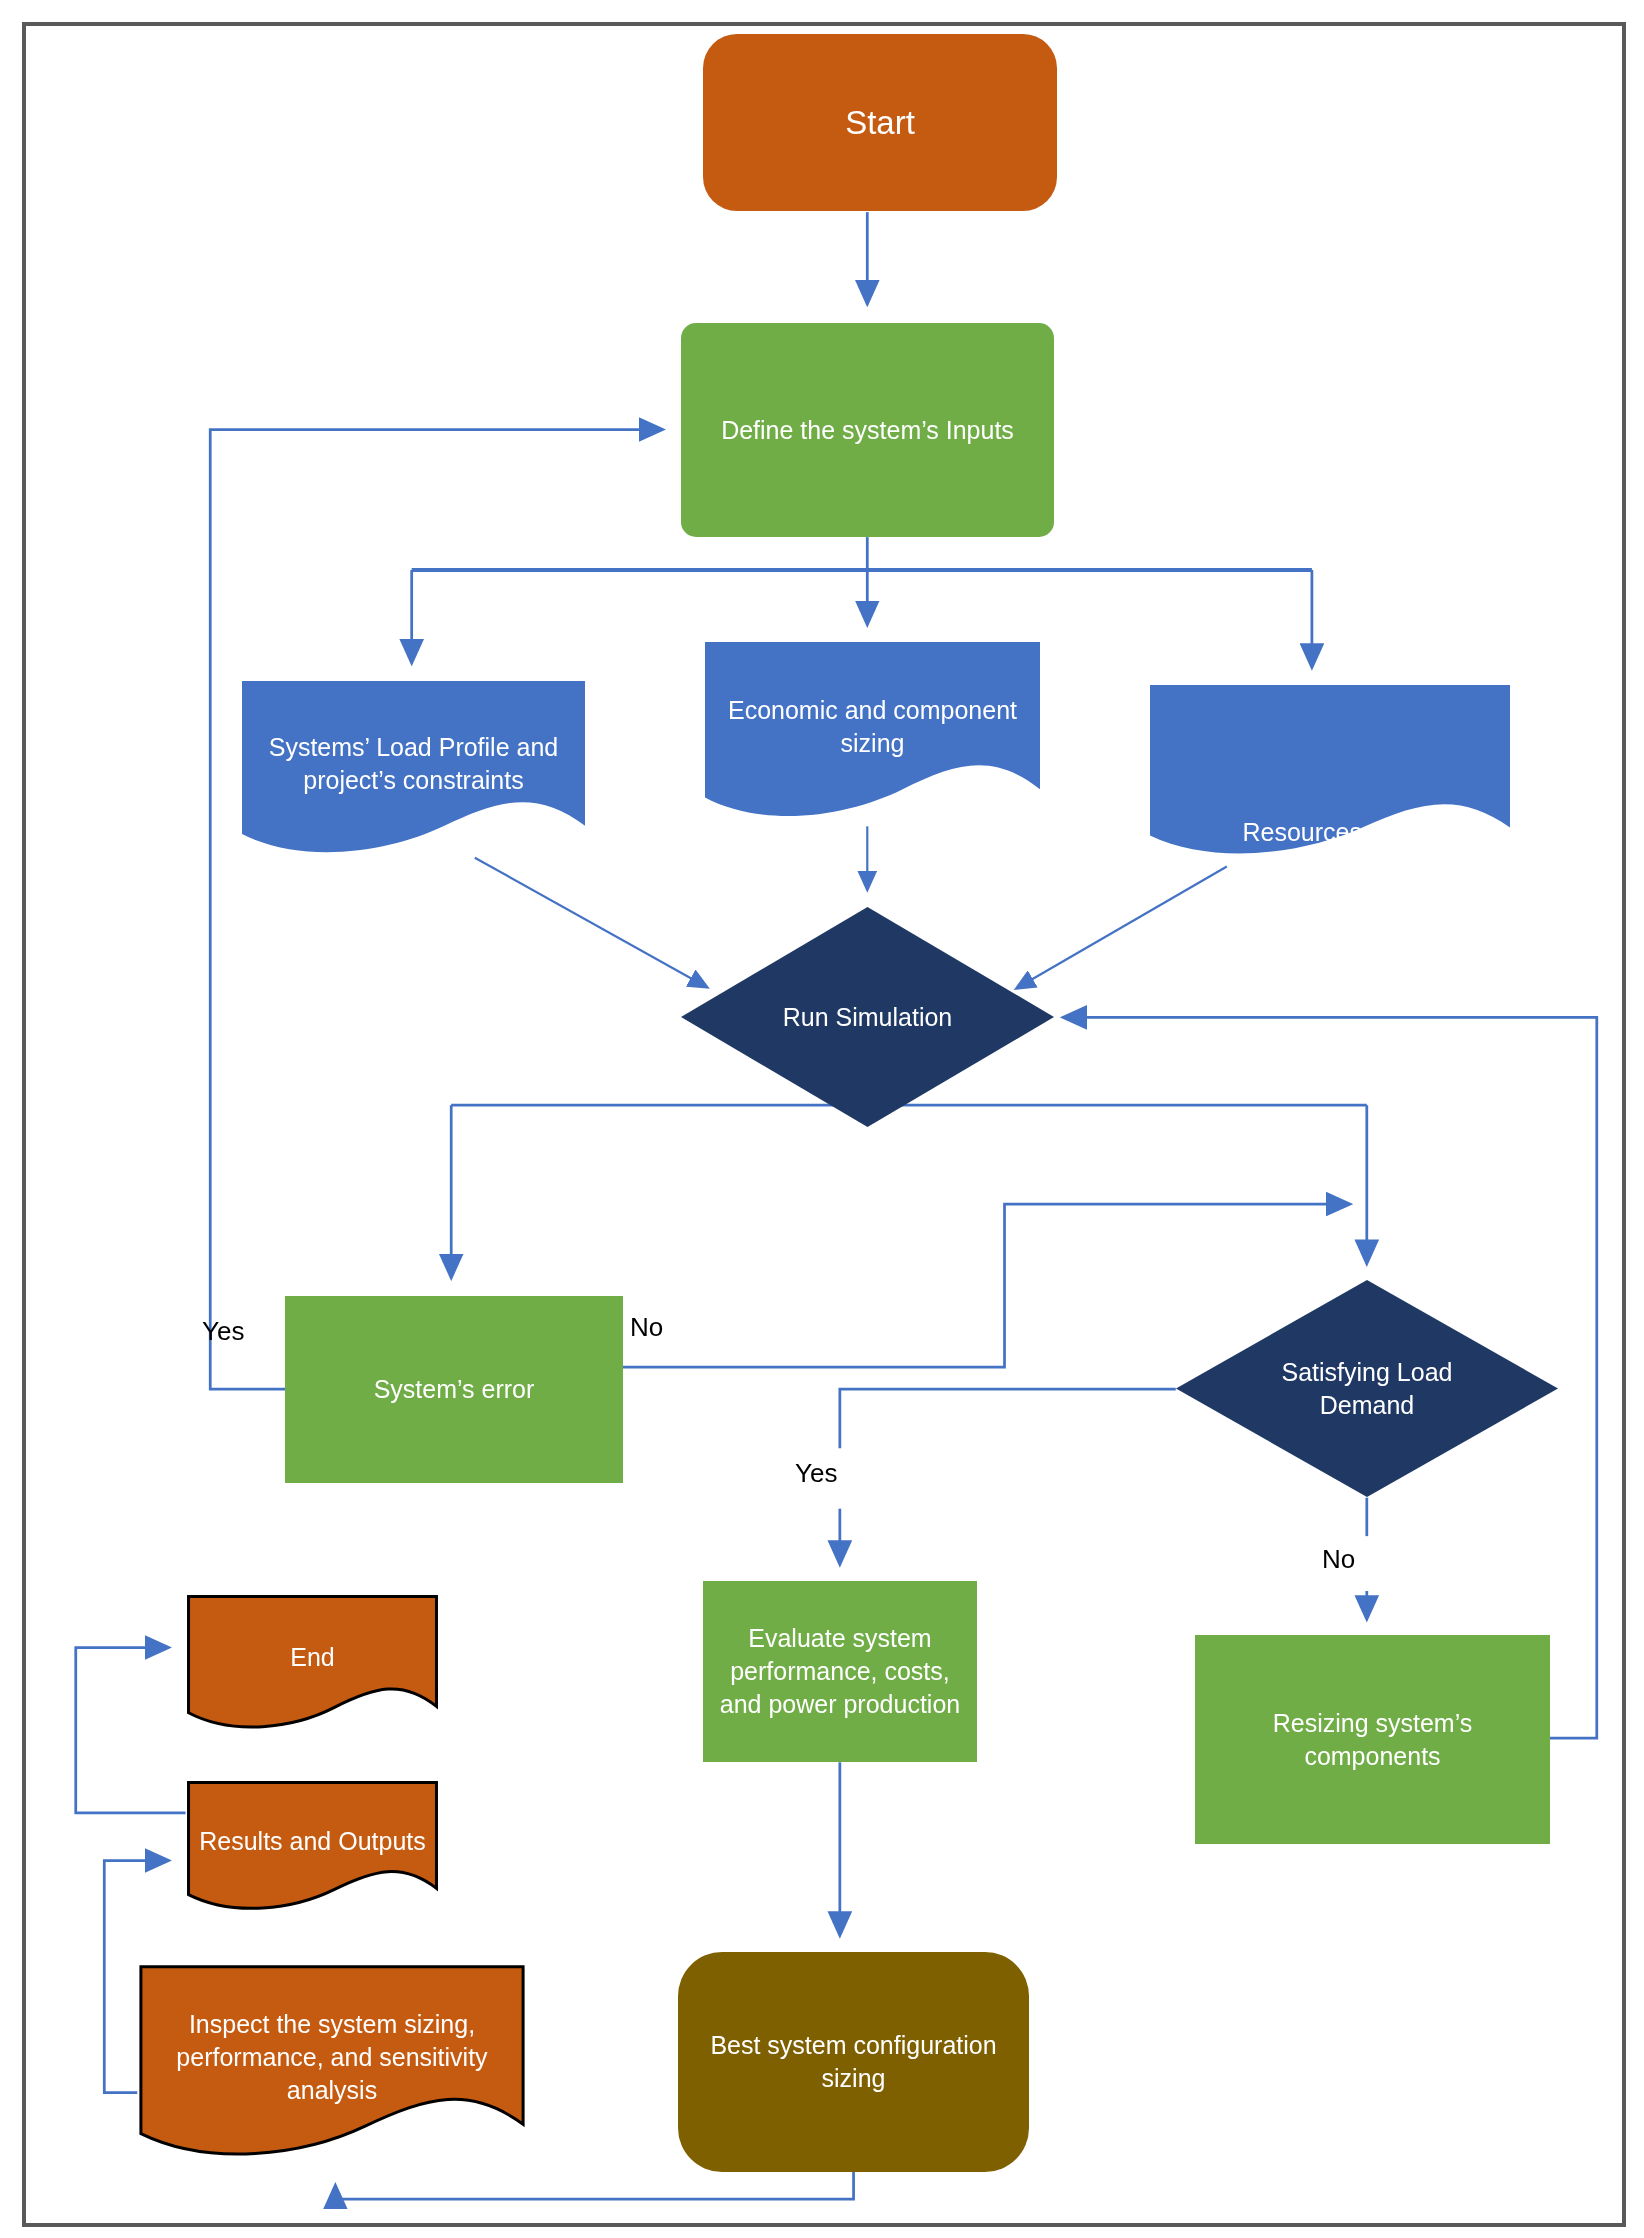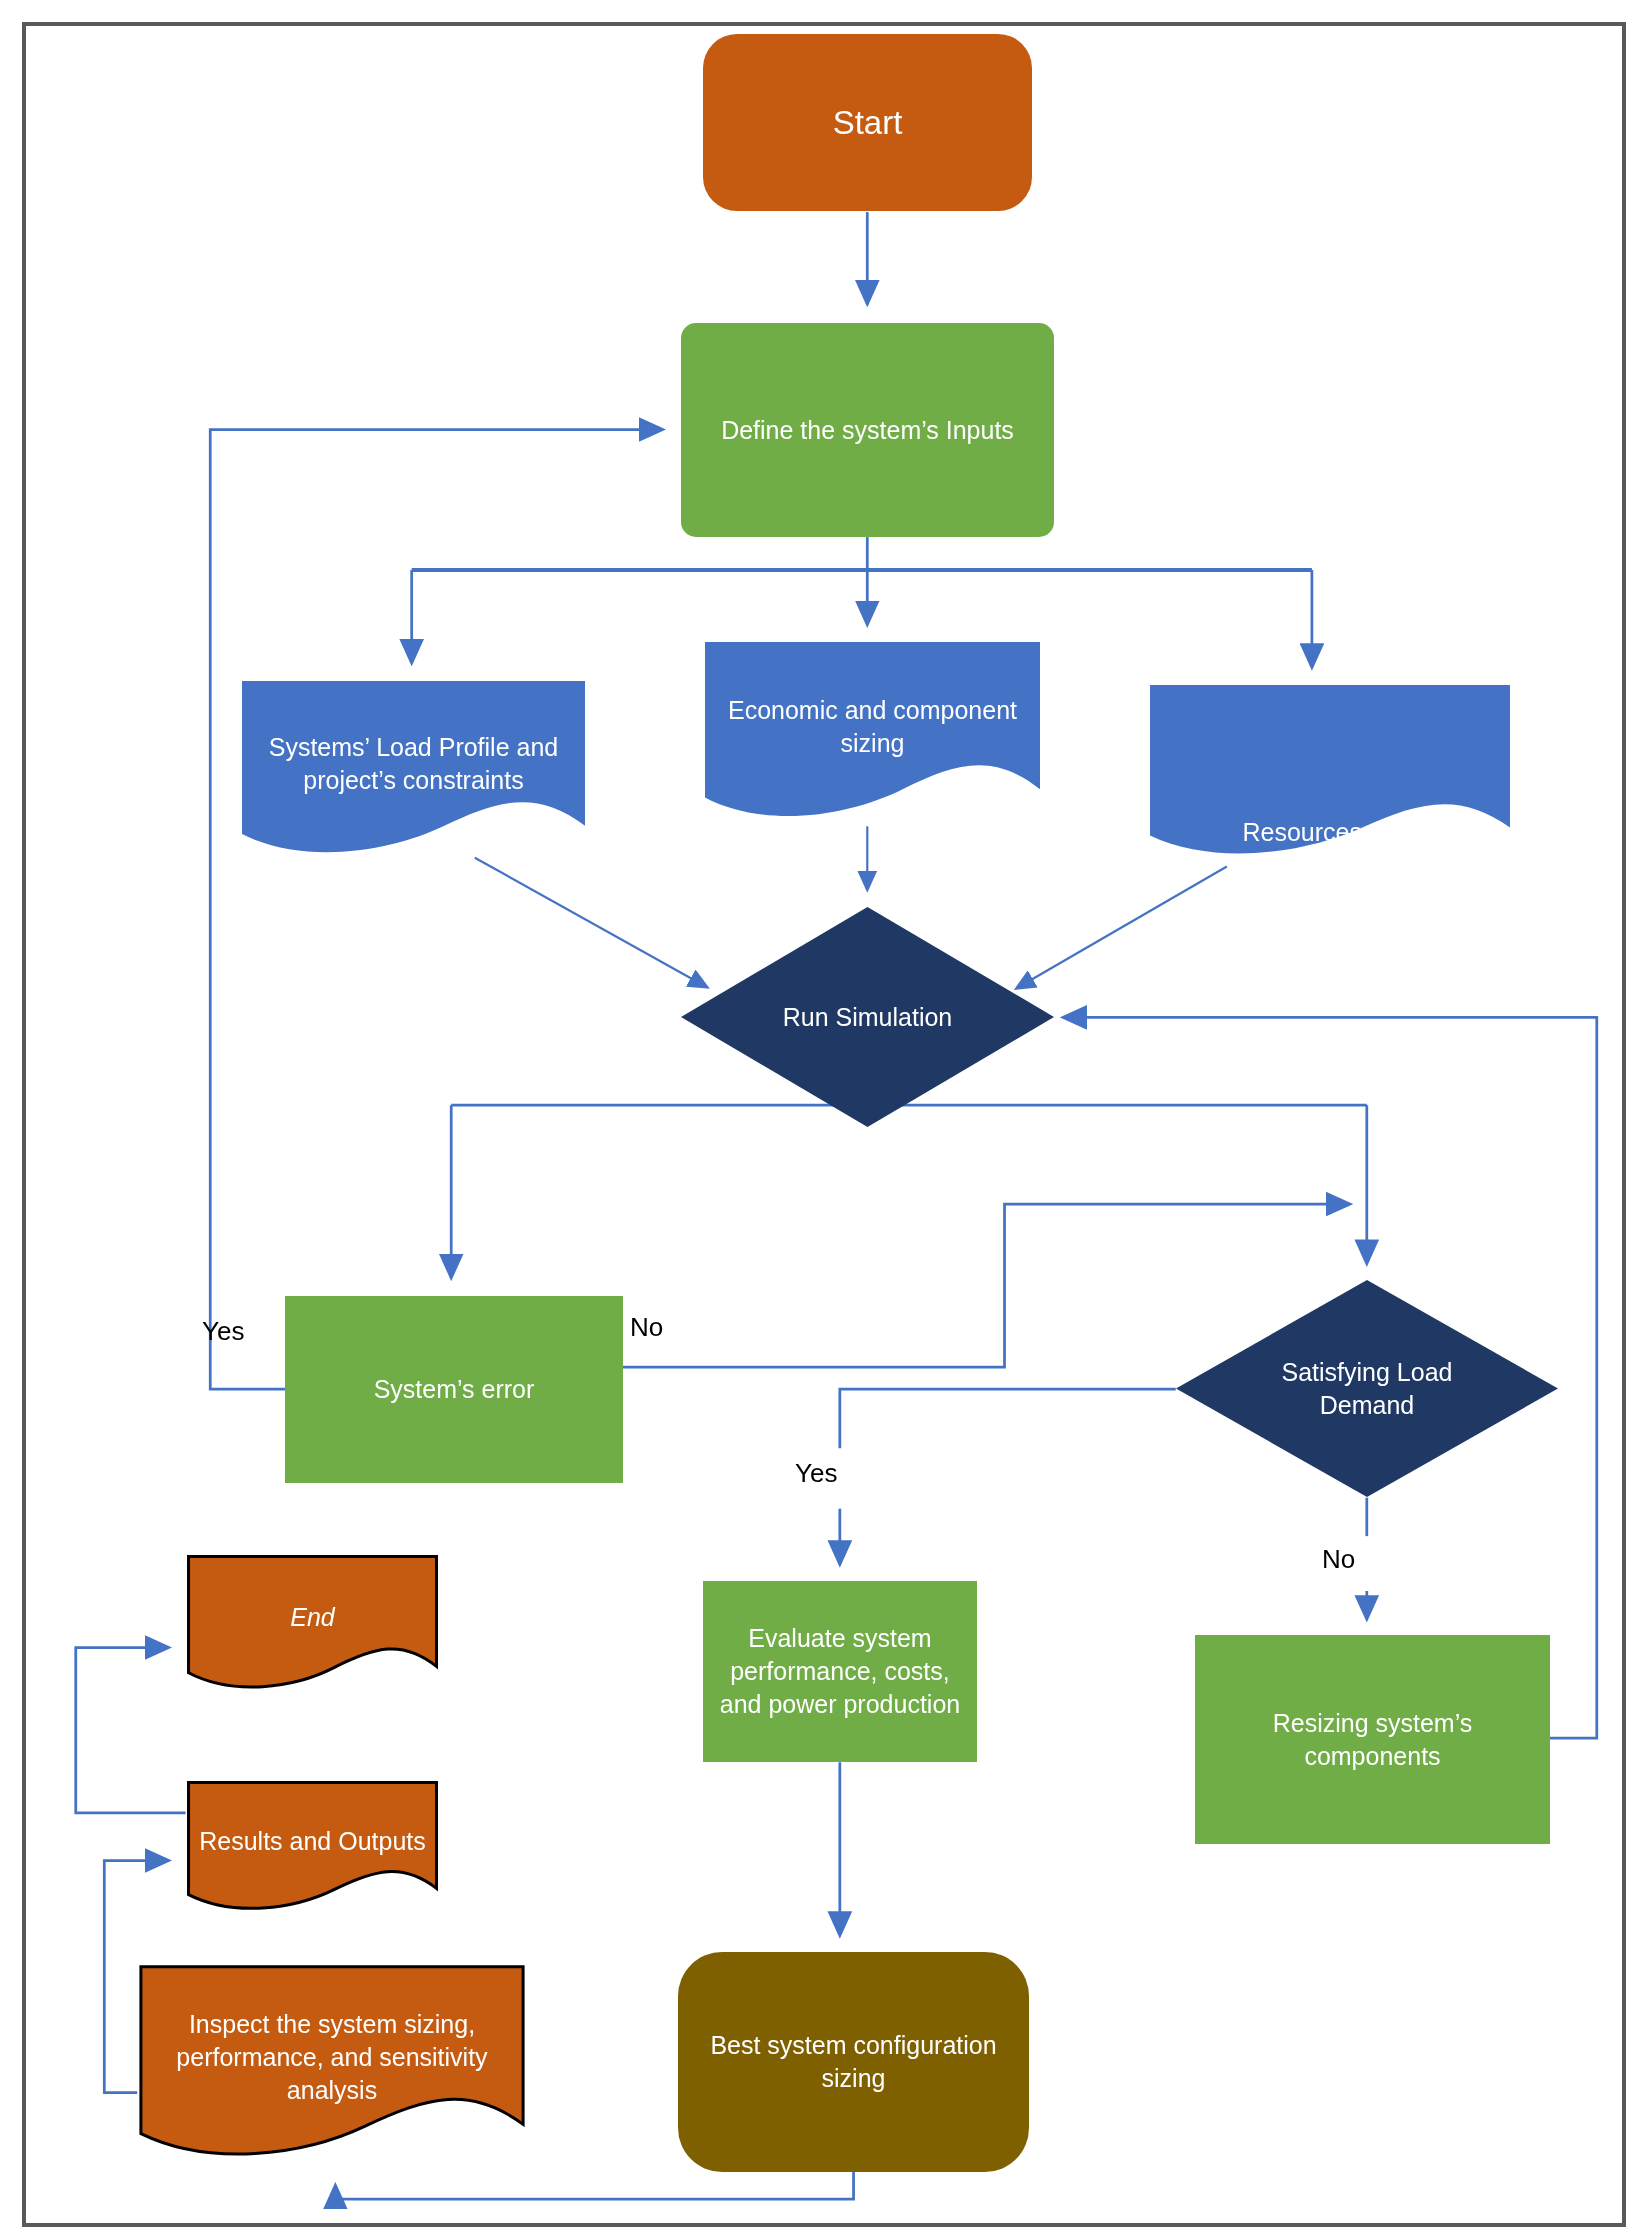--- a/index.html
+++ b/index.html
@@ -13,41 +13,41 @@
     position:absolute;left:22px;top:22px;width:1596px;height:2197px;
     border:4.4px solid #595959;background:transparent;
   }
   .wires{position:absolute;left:0;top:0;width:1644px;height:2239px;z-index:1;}
   .node{
     position:absolute;z-index:2;display:flex;align-items:center;justify-content:center;
     text-align:center;color:#ffffff;font-size:25px;line-height:1.32;
   }
   .node .lbl{width:92%;}
   .terminator{border-radius:34px;}
-  .start{left:703px;top:34px;width:329px;height:177px;background:#C55A11;font-size:33px;}
+  .start{left:703px;top:34px;width:354px;height:177px;background:#C55A11;font-size:33px;}
   .define{left:681px;top:323px;width:373px;height:214px;background:#70AD47;border-radius:15px;}
   .syserr{left:285px;top:1296px;width:338px;height:187px;background:#70AD47;}
   .evaluate{left:703px;top:1581px;width:274px;height:181px;background:#70AD47;}
   .resizing{left:1195px;top:1635px;width:355px;height:209px;background:#70AD47;}
   .best{left:678px;top:1952px;width:351px;height:220px;background:#7F6000;border-radius:44px;}
   .diamond{background:transparent;}
   .diamond .shape{
     position:absolute;inset:0;background:#1F3864;
     clip-path:polygon(50% 0,100% 50%,50% 100%,0 50%);
   }
   .diamond .lbl{position:relative;width:64%;}
   .runsim{left:681px;top:907px;width:373px;height:220px;}
   .satisfying{left:1176px;top:1280px;width:382px;height:217px;}
   .doc{background:transparent;}
   .doc svg.docshape{position:absolute;inset:0;width:100%;height:100%;}
   .doc .lbl{position:relative;width:90%;margin-bottom:14.3px;}
   .docleft{left:242px;top:681px;width:343px;height:181px;}
   .docmid{left:705px;top:642px;width:335px;height:184px;}
   .docres{left:1150px;top:685px;width:360px;height:178px;align-items:flex-end;}
-  .docend{left:186px;top:1554px;width:253px;height:142px;font-style:italic;}
+  .docend{left:186px;top:1594px;width:253px;height:142px;}
   .docresults{left:186px;top:1780px;width:253px;height:137px;}
   .docinspect{left:137px;top:1963px;width:390px;height:204px;}
   .edge-label{
     position:absolute;z-index:3;color:#000000;font-size:26px;
     font-family:"Liberation Sans", sans-serif;
   }
   .el-yes-loop{left:202px;top:1316px;}
   .el-no-error{left:630px;top:1312px;}
   .el-yes-sat{left:795px;top:1458px;}
   .el-no-sat{left:1322px;top:1544px;}

